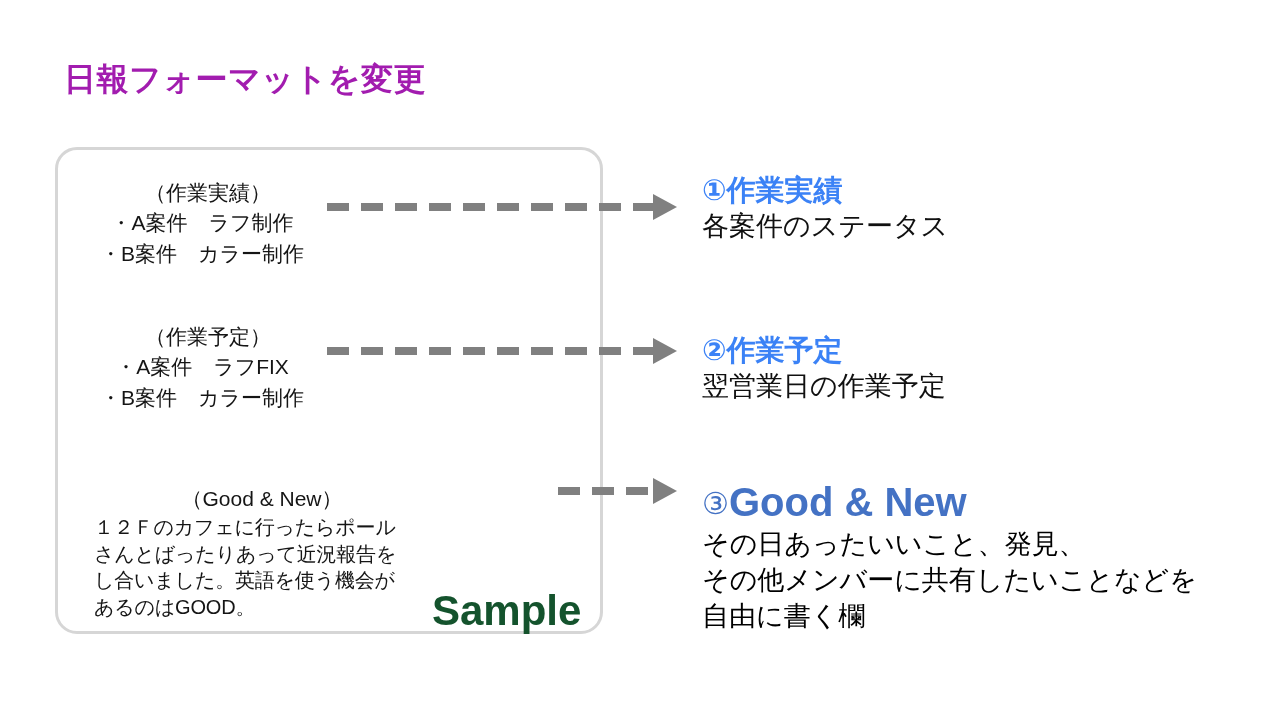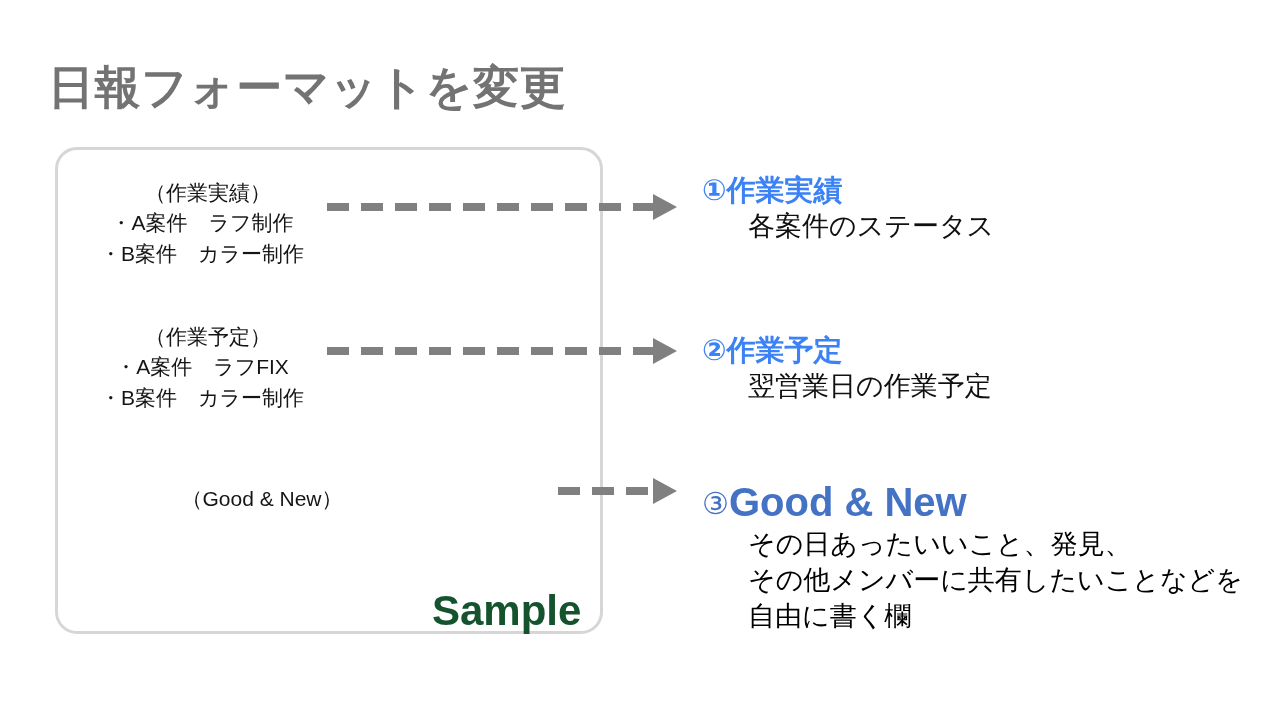--- a/index.html
+++ b/index.html
@@ -20,26 +20,26 @@
     position: absolute;
     inset: 0;
     width: 1280px;
     height: 720px;
     background: #ffffff;
   }
 
   
   #slide-title {
     position: absolute;
-    left: 48px;
+    left: 64px;
     top: 62px;
-    font-size: 46px;
+    font-size: 32px;
     font-weight: bold;
     letter-spacing: 0.5px;
-    color: #737373;
+    color: #a21caf;
     white-space: nowrap;
     line-height: 1.1;
   }
 
   
   #sample-box {
     position: absolute;
     left: 55px;
     top: 147px;
     width: 548px;
@@ -139,21 +139,20 @@
     font-size: 29px;
     font-weight: bold;
     line-height: 1.28;
     color: #3b82f6;
   }
   .section .sec-line {
     display: block;
     font-size: 27px;
     line-height: 1.3;
     color: #101010;
-    margin-left: 46px;
   }
   .section .sec-note {
     display: block;
     font-size: 26px;
     line-height: 1.3;
     color: #ef0000;
   }
 
   #section-1 { top: 172px; }
   #section-2 { top: 332px; }
@@ -193,20 +192,21 @@
   </div>
 
   <div class="form-block" id="form-block-2">
     <span class="line head">（作業予定）</span>
     <span class="line">・A案件　ラフFIX</span>
     <span class="line">・B案件　カラー制作</span>
   </div>
 
   <div class="form-block" id="form-block-3">
     <span class="line head">（Good &amp; New）</span>
+    <span class="para">１２Ｆのカフェに行ったらポールさんとばったりあって近況報告をし合いました。英語を使う機会があるのはGOOD。</span>
   </div>
 
   <div id="sample-watermark">Sample</div>
 
   <div class="arrow" id="arrow-1">
     <span class="shaft"></span>
     <span class="head"></span>
   </div>
   <div class="arrow" id="arrow-2">
     <span class="shaft"></span>

